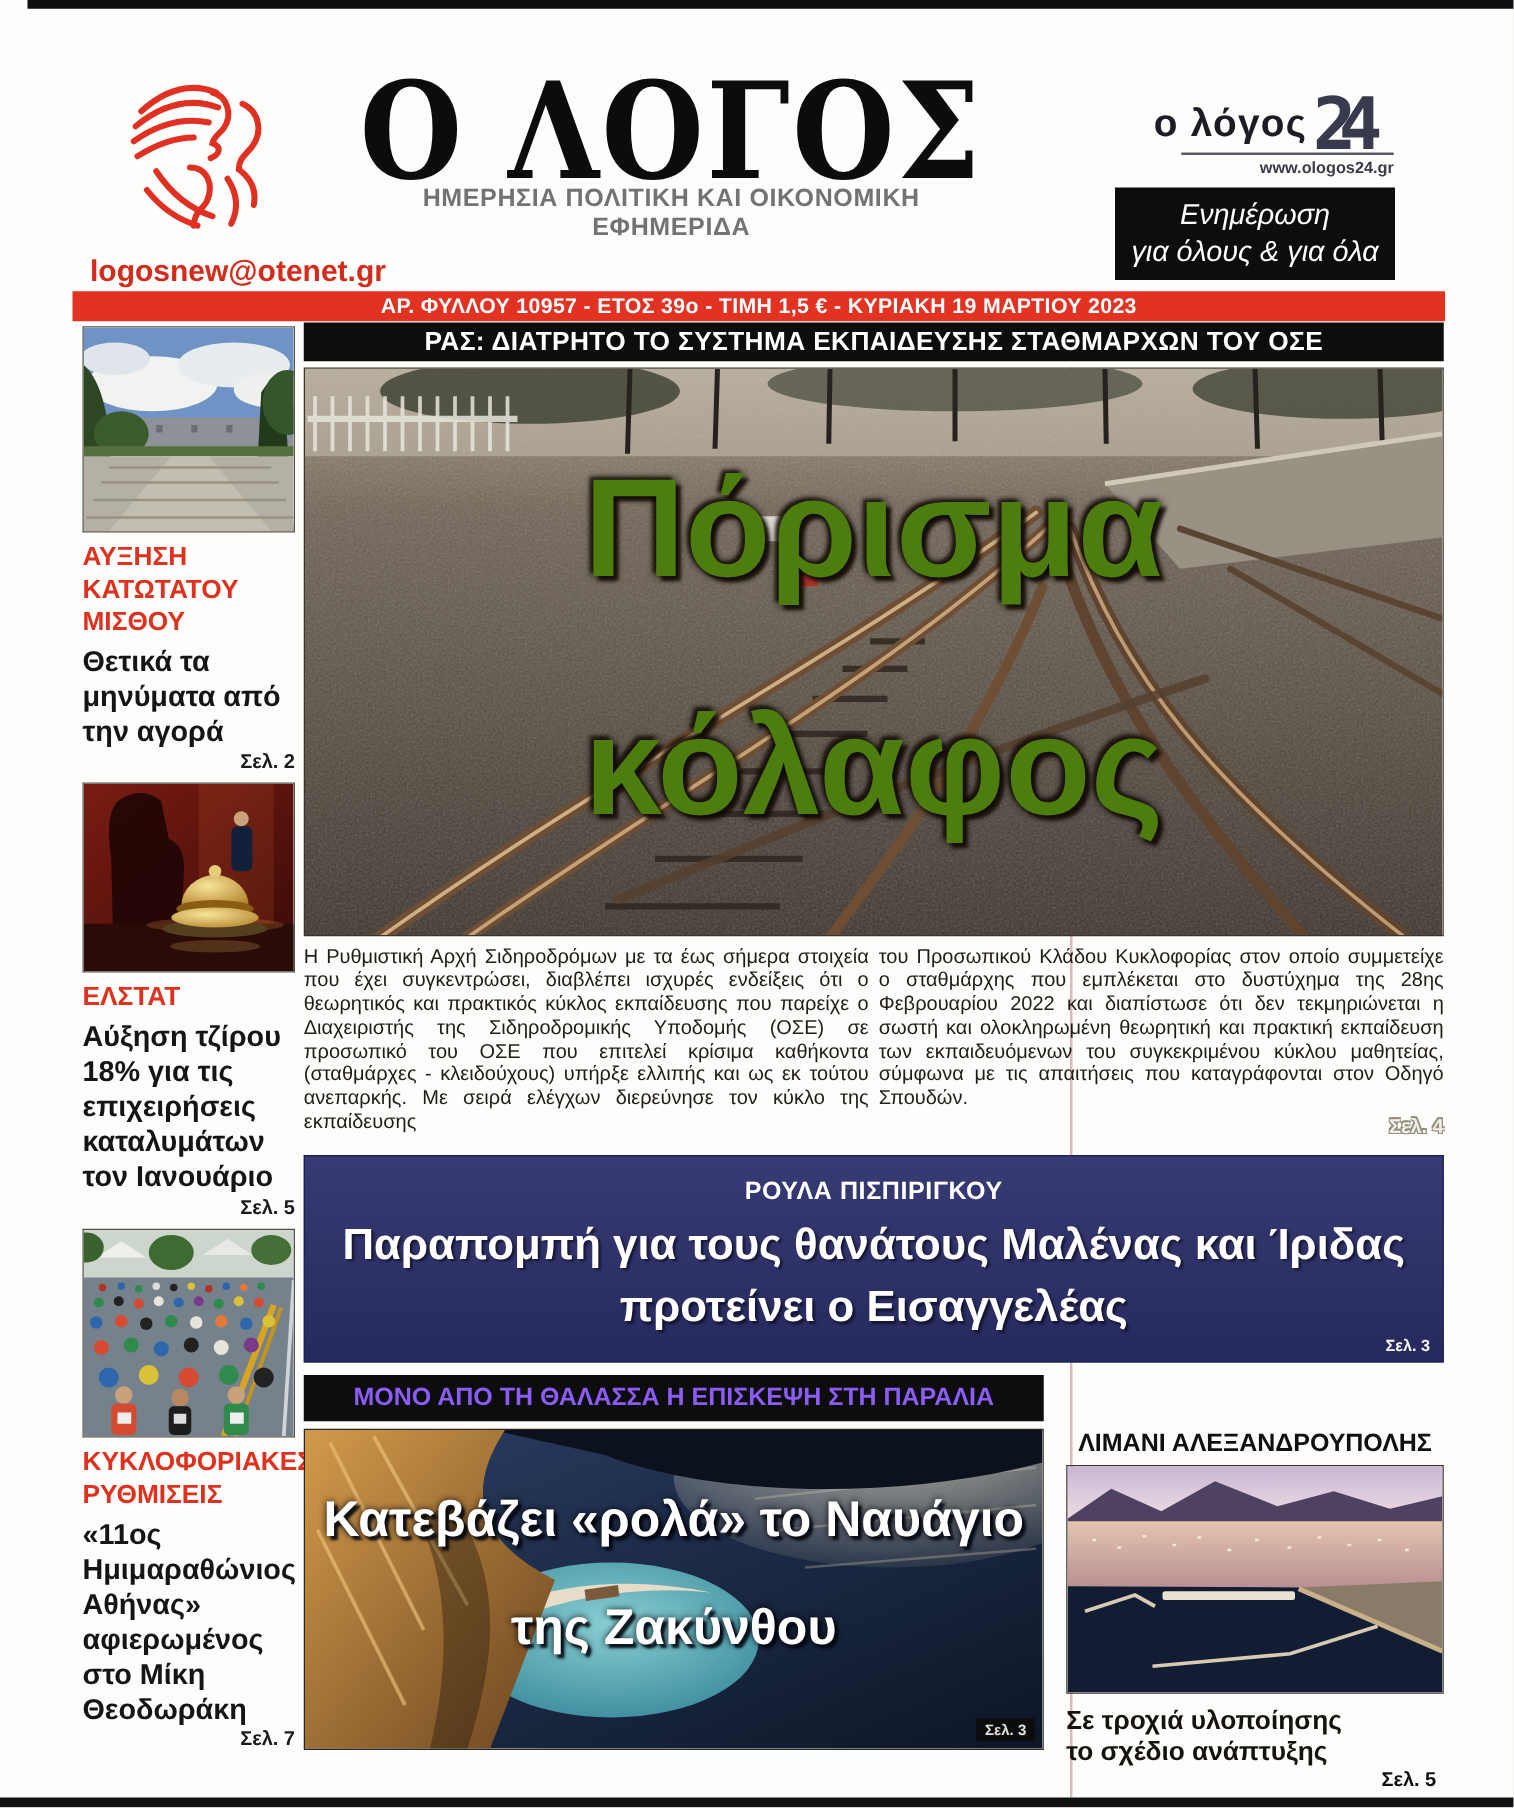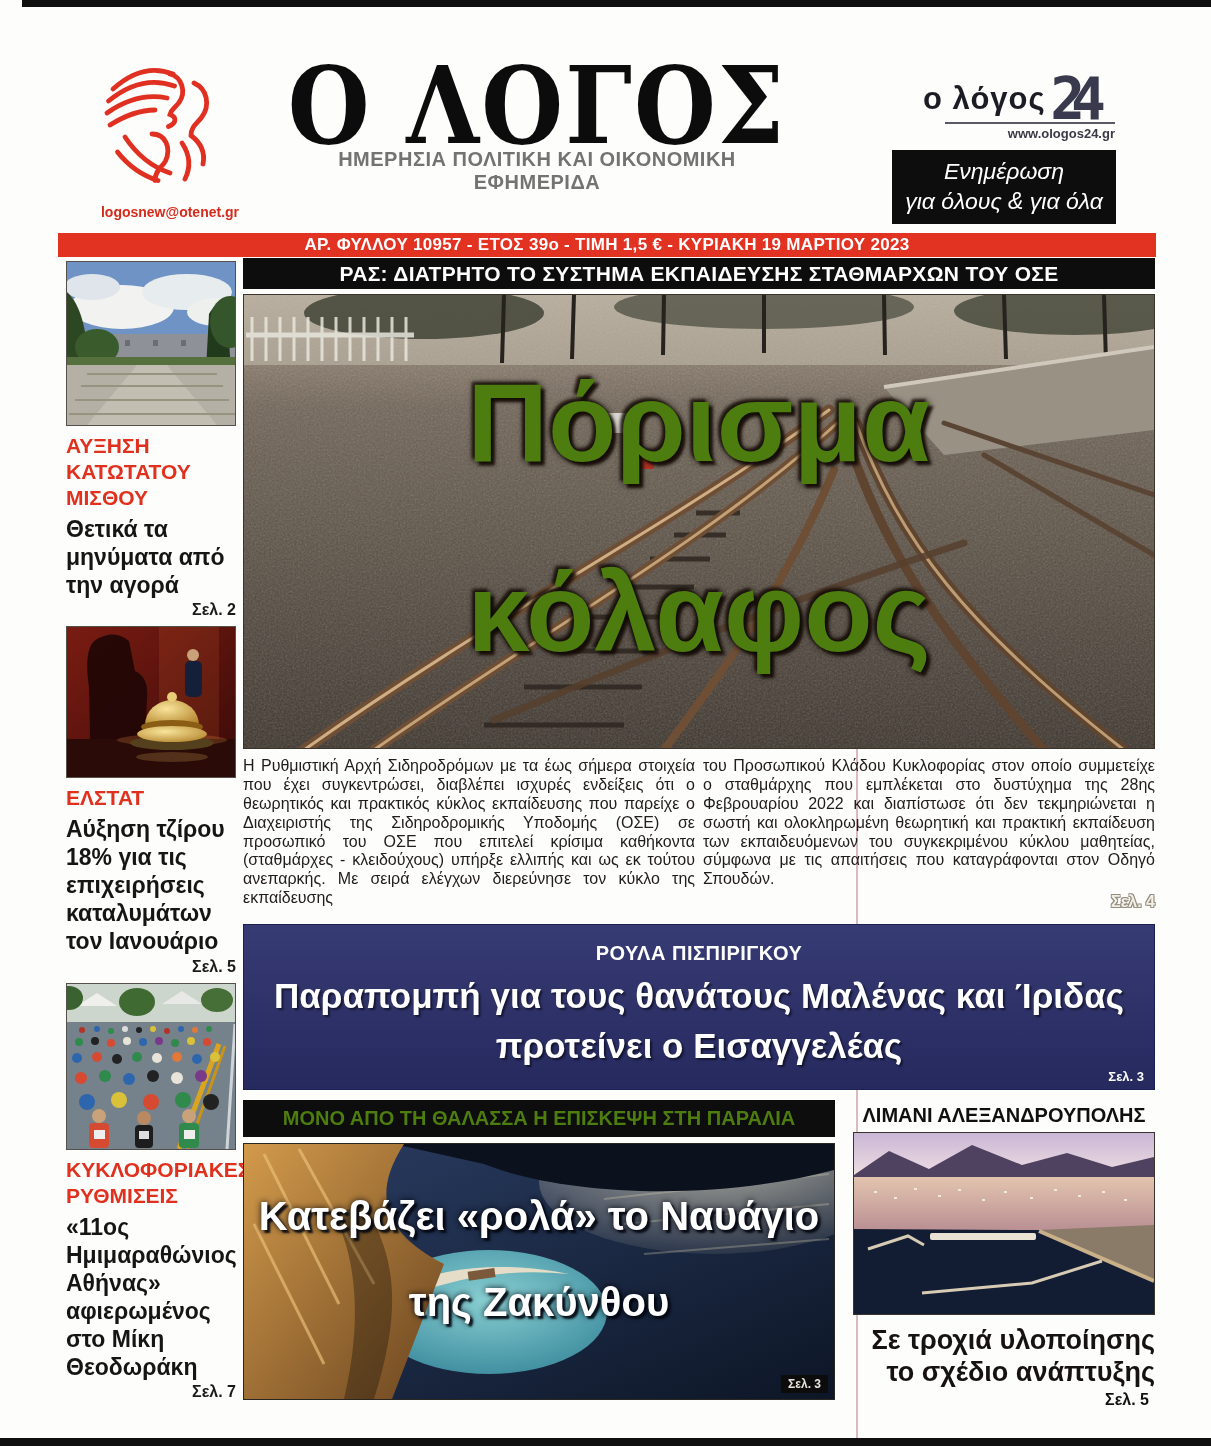--- a/index.html
+++ b/index.html
@@ -9,21 +9,21 @@
     position:relative; width:1211px; height:1446px; margin:0 auto;
     background:#fdfdfb; overflow:hidden; color:#111;
   }
   .edge-strip { position:absolute; left:0; right:0; background:#101010; }
   .edge-strip.top { top:0; height:7px; left:22px; }
   .edge-strip.bottom { bottom:0; height:8px; }
 
   
   .logo-block { position:absolute; left:72px; top:50px; width:196px; text-align:center; }
   .logo-block svg { display:block; margin:0 auto; }
-  .masthead-email { margin-top:4px; color:#d52b1c; font-weight:bold; font-size:14px; }
+  .masthead-email { margin-top:4px; color:#d52b1c; font-weight:bold; font-size:24px; }
   .masthead-center { position:absolute; left:274px; top:52px; width:526px; text-align:center; }
   .masthead-title {
     font-family:"DejaVu Serif", serif; font-weight:bold; font-size:94px;
     letter-spacing:2px; color:#0c0c0c; line-height:1.02;
     transform:scaleY(1.14); transform-origin:top center; white-space:nowrap;
   }
   .masthead-subtitle { font-size:20px; font-weight:bold; letter-spacing:.5px; color:#737373; }
   .web-logo { position:absolute; left:900px; top:70px; width:215px; text-align:center; }
   .web-logo-row { position:relative; display:inline-block; white-space:nowrap; }
   .web-logo-text { font-size:31px; font-weight:bold; color:#1c1c24; letter-spacing:1px; vertical-align:top; line-height:58px;}
@@ -79,39 +79,39 @@
     background-image:linear-gradient(180deg, rgba(255,255,255,.06), rgba(0,0,0,.12));
   }
   .blue-kicker { padding-top:17px; font-weight:bold; font-size:20px; letter-spacing:.5px; }
   .blue-headline { margin-top:6px; font-weight:bold; font-size:35px; line-height:1.42;
     text-shadow:2px 2px 2px rgba(0,0,10,.55); }
   .blue-page { position:absolute; right:10px; bottom:5px; font-size:13px; font-weight:bold; }
 
   .bottom-row { display:flex; gap:18px; margin-top:10px; }
   .bottom-left { width:592px; }
   .beach-banner {
-    height:37px; background:#0d0d0d; color:#4d7c0f; font-weight:bold; font-size:20px;
+    height:37px; background:#0d0d0d; color:#8b5cf6; font-weight:bold; font-size:20px;
     text-align:center; line-height:37px;
   }
   .beach-photo { position:relative; margin-top:6px; height:257px; overflow:hidden; border:1px solid #2a2620; }
   .beach-headline {
     position:absolute; left:0; width:100%; text-align:center; color:#fff; font-weight:bold;
     font-size:40px; line-height:1;
     text-shadow:0 0 6px rgba(0,0,10,.9), 3px 3px 2px rgba(5,10,20,.9);
   }
   .beach-headline.l1 { top:52px; }
   .beach-headline.l2 { top:138px; }
   .beach-page {
     position:absolute; right:6px; bottom:6px; background:#0c0c0c; color:#e8e4da;
     font-size:12px; font-weight:bold; padding:2px 7px;
   }
-  .bottom-right { flex:1; }
+  .bottom-right { flex:1;margin-top:40px; }
   .port-kicker { font-weight:bold; font-size:20px; text-align:center; color:#101010; height:32px; line-height:30px; }
   .port-photo { height:183px; overflow:hidden; border:1px solid #3a342c; }
-  .port-headline { margin-top:9px; text-align:right; font-weight:bold; font-size:27px; line-height:1.2; color:#161210; }
+  .port-headline { margin-top:9px; text-align:left; font-weight:bold; font-size:21px; line-height:1.2; color:#161210; }
   .port-page { margin-top:2px; text-align:right; font-weight:bold; font-size:16px; padding-right:6px; }
 
   .fold-line { position:absolute; left:856px; top:294px; width:2px; height:1144px;
     background:rgba(135,10,25,.28); pointer-events:none; }
 </style>
 </head>
 <body>
 
 <div class="page">
   <div class="edge-strip top"></div>

